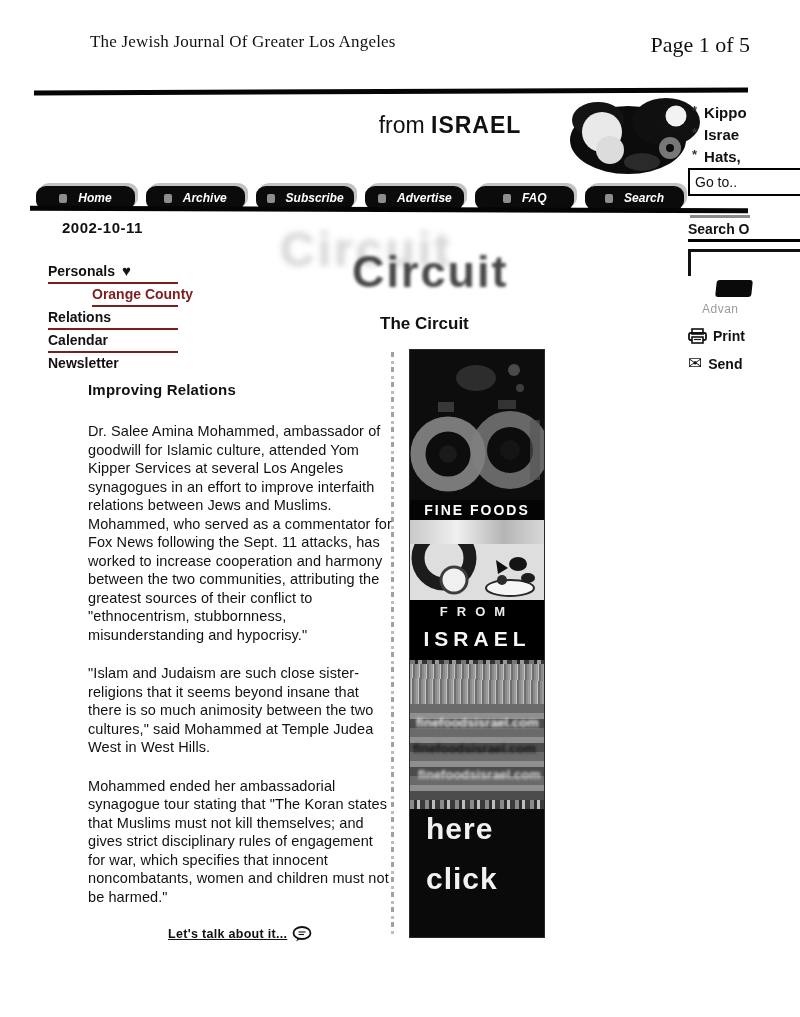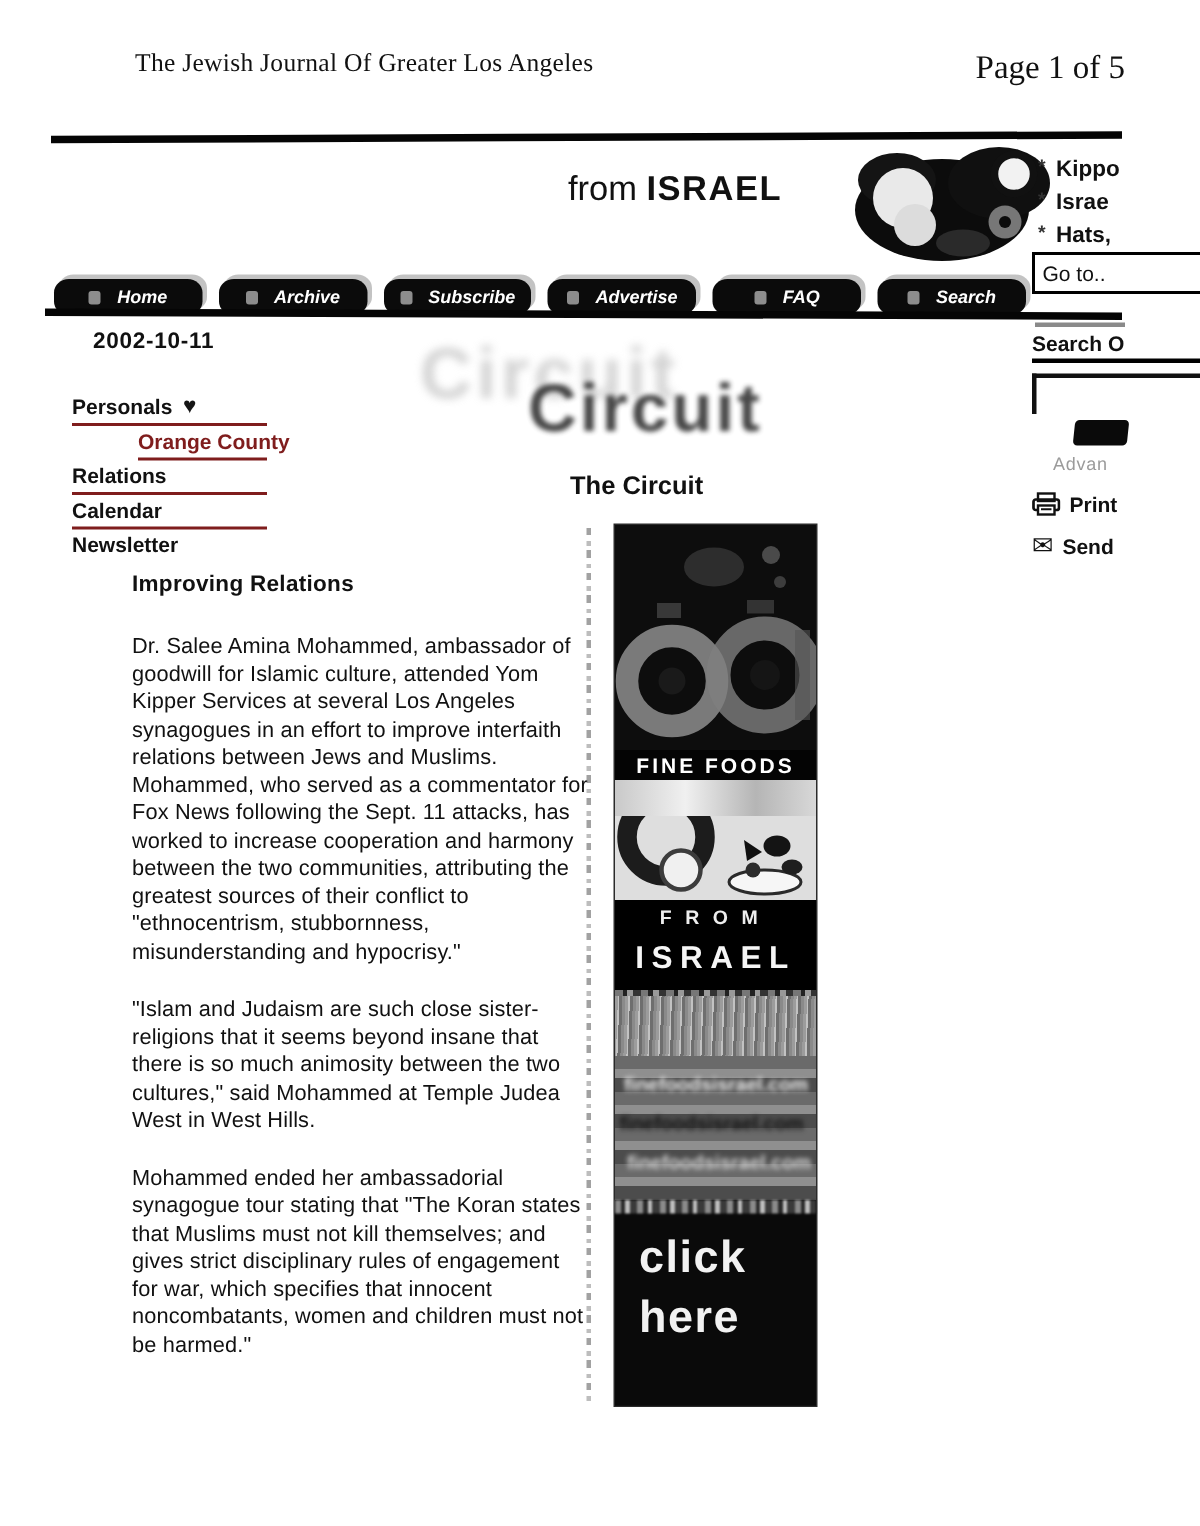--- a/index.html
+++ b/index.html
@@ -226,20 +226,31 @@
     <span class="env-glyph">✉</span>
     <span>Send</span>
   </div>
 </div>
 
 <div class="article">
   <h3>Improving Relations</h3>
   <p>Dr. Salee Amina Mohammed, ambassador of goodwill for Islamic culture, attended Yom Kipper Services at several Los Angeles synagogues in an effort to improve interfaith relations between Jews and Muslims. Mohammed, who served as a commentator for Fox News following the Sept. 11 attacks, has worked to increase cooperation and harmony between the two communities, attributing the greatest sources of their conflict to "ethnocentrism, stubbornness, misunderstanding and hypocrisy."</p>
   <p>"Islam and Judaism are such close sister-religions that it seems beyond insane that there is so much animosity between the two cultures," said Mohammed at Temple Judea West in West Hills.</p>
   <p>Mohammed ended her ambassadorial synagogue tour stating that "The Koran states that Muslims must not kill themselves; and gives strict disciplinary rules of engagement for war, which specifies that innocent noncombatants, women and children must not be harmed."</p>
+  <div class="talk-row">
+    <span class="talk-link">Let's talk about it...</span>
+    <span>
+      <svg class="icon-svg" width="20" height="16" viewBox="0 0 20 16">
+        <ellipse cx="10" cy="7" rx="8.5" ry="6" fill="none" stroke="#111" stroke-width="1.8"></ellipse>
+        <path d="M6 12 L4 15.5 L9 12.5 Z" fill="#111"></path>
+        <line x1="6.5" y1="6" x2="13.5" y2="6" stroke="#111" stroke-width="1.1"></line>
+        <line x1="6.5" y1="8.5" x2="12" y2="8.5" stroke="#111" stroke-width="1.1"></line>
+      </svg>
+    </span>
+  </div>
 </div>
 
 <div class="scan-line"></div>
 
 <div class="ad">
   <div class="ad-top">
     <svg class="icon-svg" width="134" height="150" viewBox="0 0 134 150">
       <rect width="134" height="150" fill="#0d0d0d"></rect>
       <ellipse cx="66" cy="28" rx="20" ry="13" fill="#2d2d2d"></ellipse>
       <circle cx="104" cy="20" r="6" fill="#4a4a4a"></circle>
@@ -271,16 +282,16 @@
   <div class="ad-israel">ISRAEL</div>
   <div class="ad-speckle"></div>
   <div class="ad-noise"></div>
   <div class="ad-urls">
     <div class="ad-url u1">finefoodsisrael.com</div>
     <div class="ad-url u2">finefoodsisrael.com</div>
     <div class="ad-url u3">finefoodsisrael.com</div>
   </div>
   <div class="ad-click">
     <div class="ad-click-strip"></div>
+    <div class="ad-click-word">here</div>
     <div class="ad-click-word w1">click</div>
-    <div class="ad-click-word">here</div>
   </div>
 </div>
 
 </body></html>

